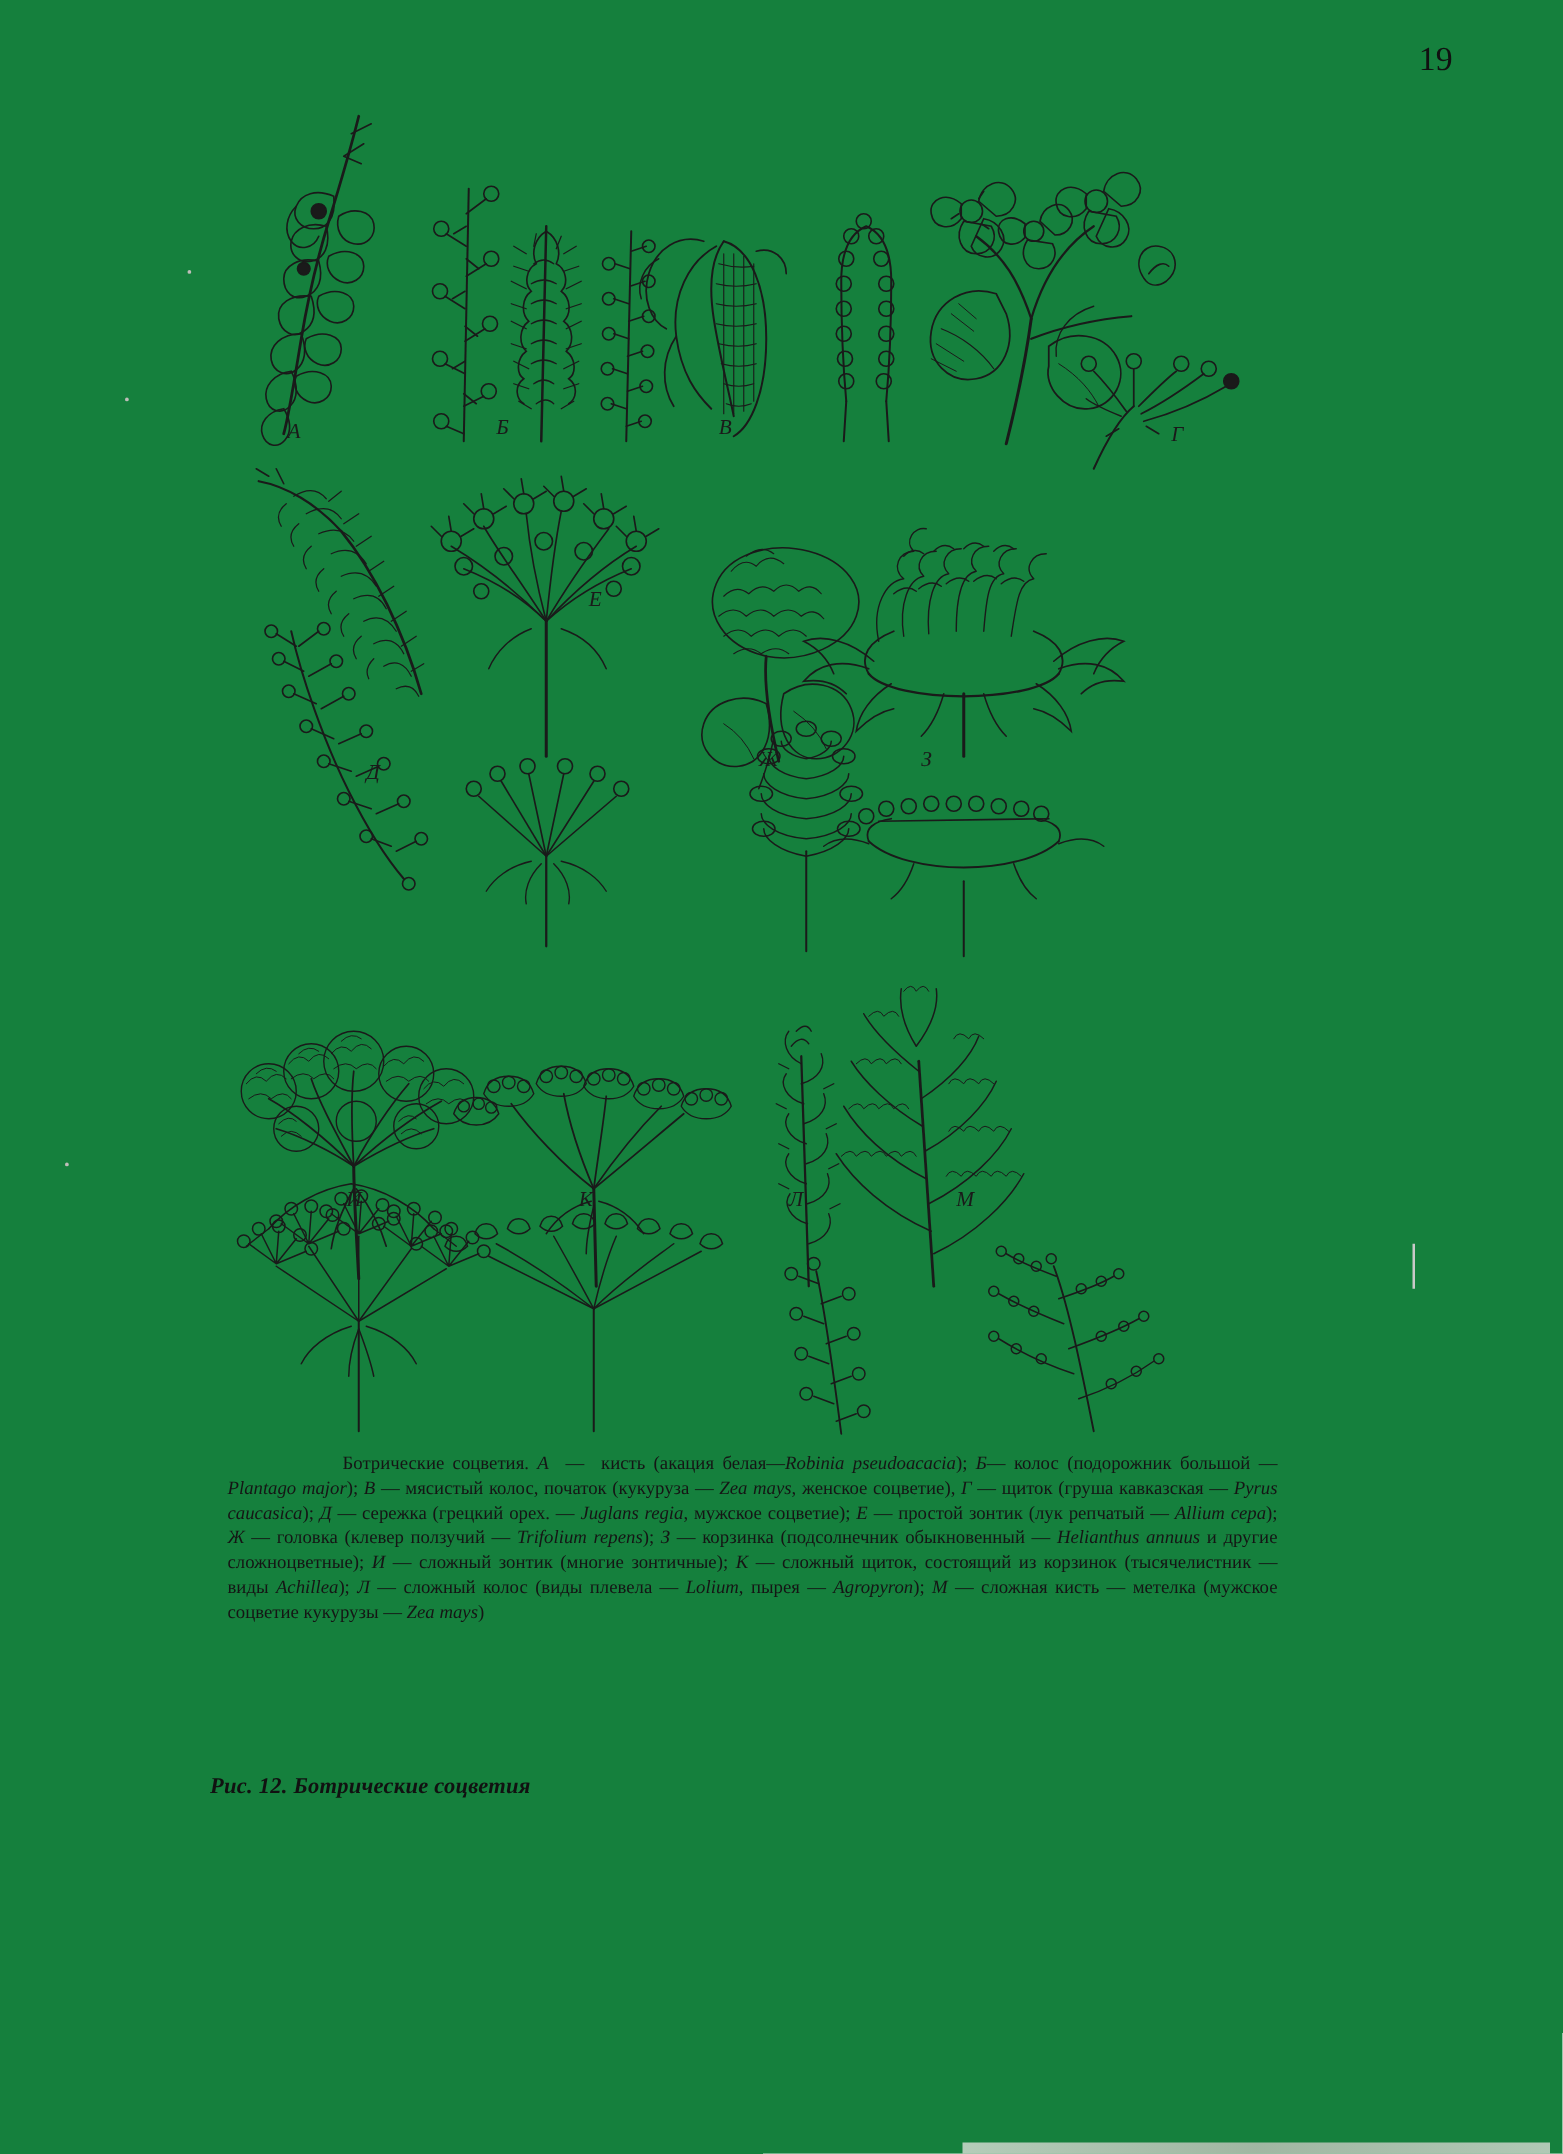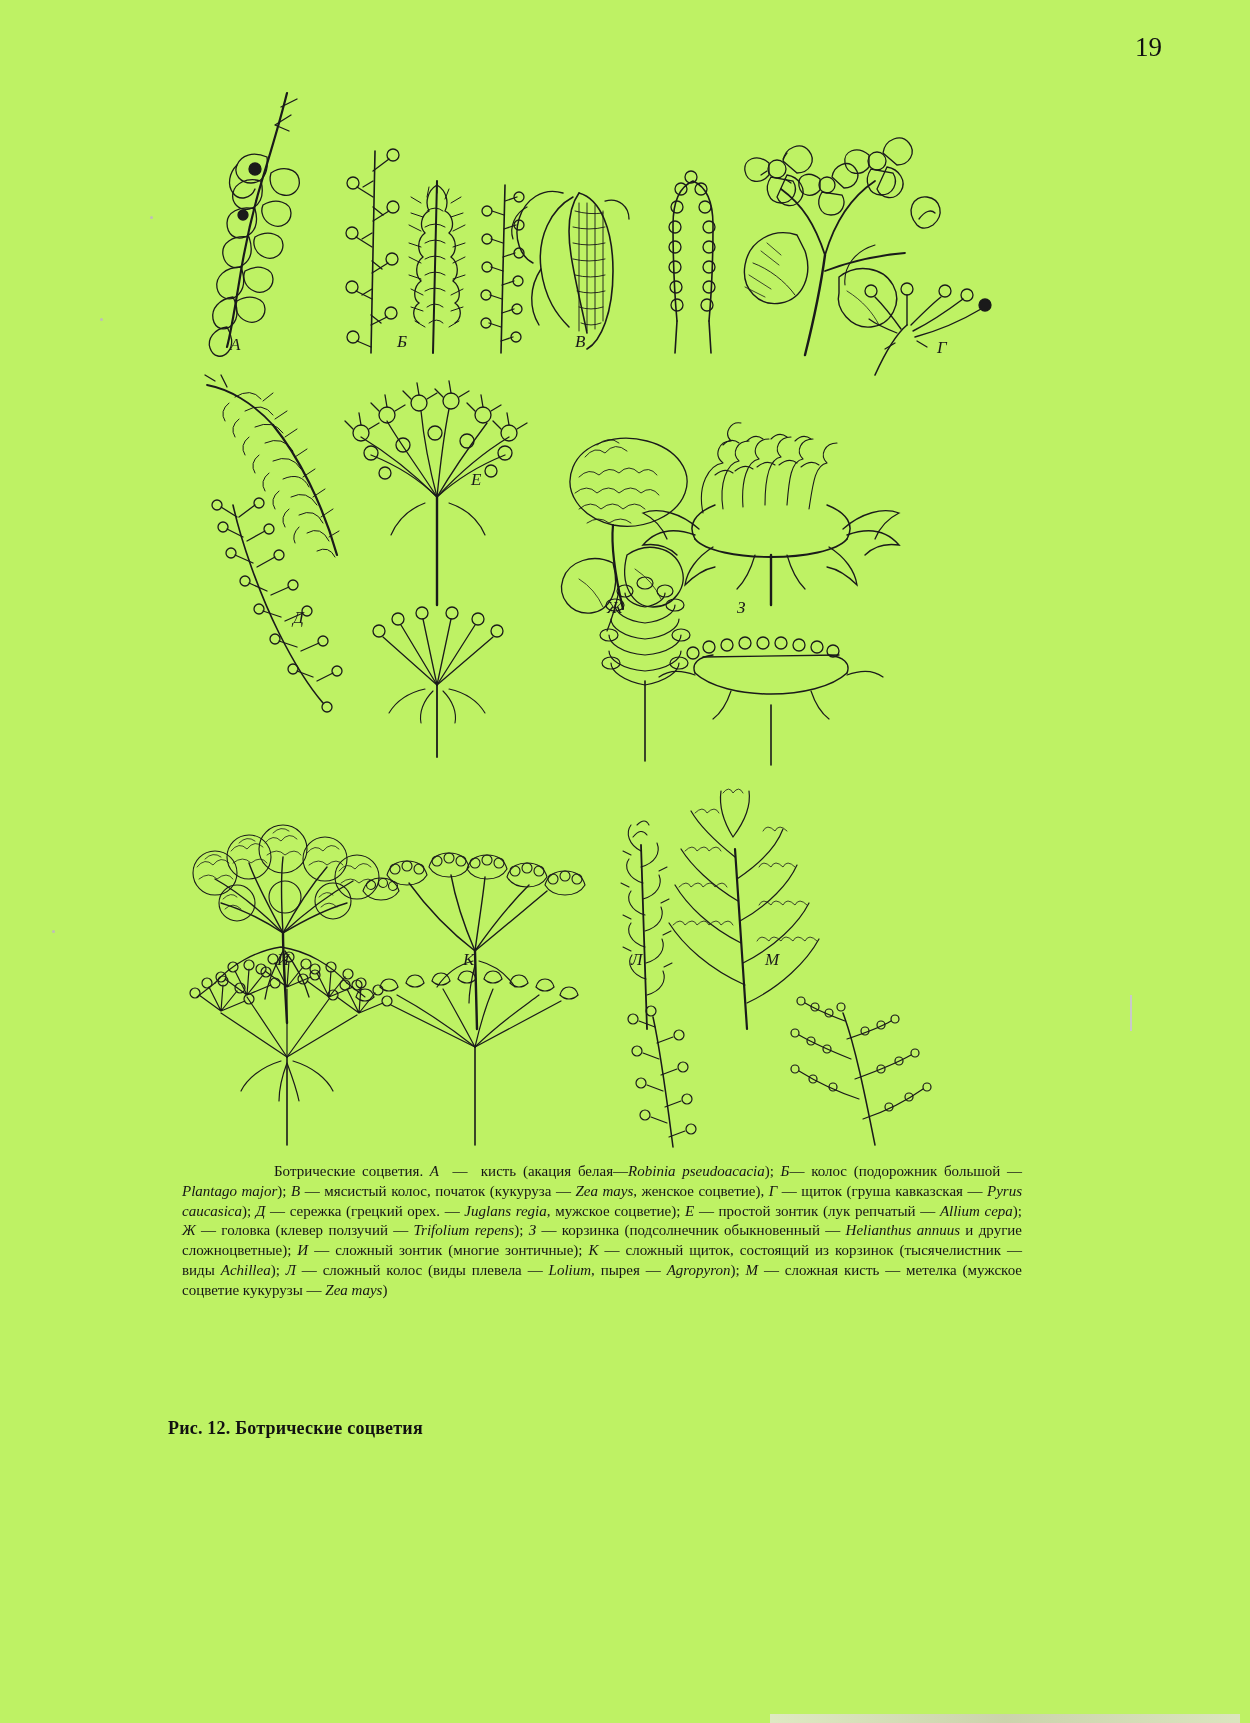--- a/index.html
+++ b/index.html
@@ -11,21 +11,21 @@
     width: 1250px;
     height: 1723px;
     position: relative;
     font-family: "Liberation Serif", serif;
     color: #111;
     overflow: hidden;
   }
   .page {
     position: absolute;
     inset: 0;
-    background: #bef264;
+    background: #15803d;
   }
   .page-number {
     position: absolute;
     top: 32px;
     right: 88px;
     font-size: 27px;
     font-family: "Liberation Serif", serif;
     color: #111;
   }
 
@@ -61,20 +61,21 @@
   .caption i { font-style: italic; }
 
   .fig-number {
     position: absolute;
     top: 1418px;
     left: 168px;
     font-size: 18px;
     font-weight: bold;
     font-family: "Liberation Serif", serif;
     letter-spacing: .2px;
+    font-style: italic;
   }
 
   .edge-mark {
     position: absolute;
     left: 1130px;
     top: 995px;
     width: 2px;
     height: 36px;
     background: #c9c9c9;
   }

